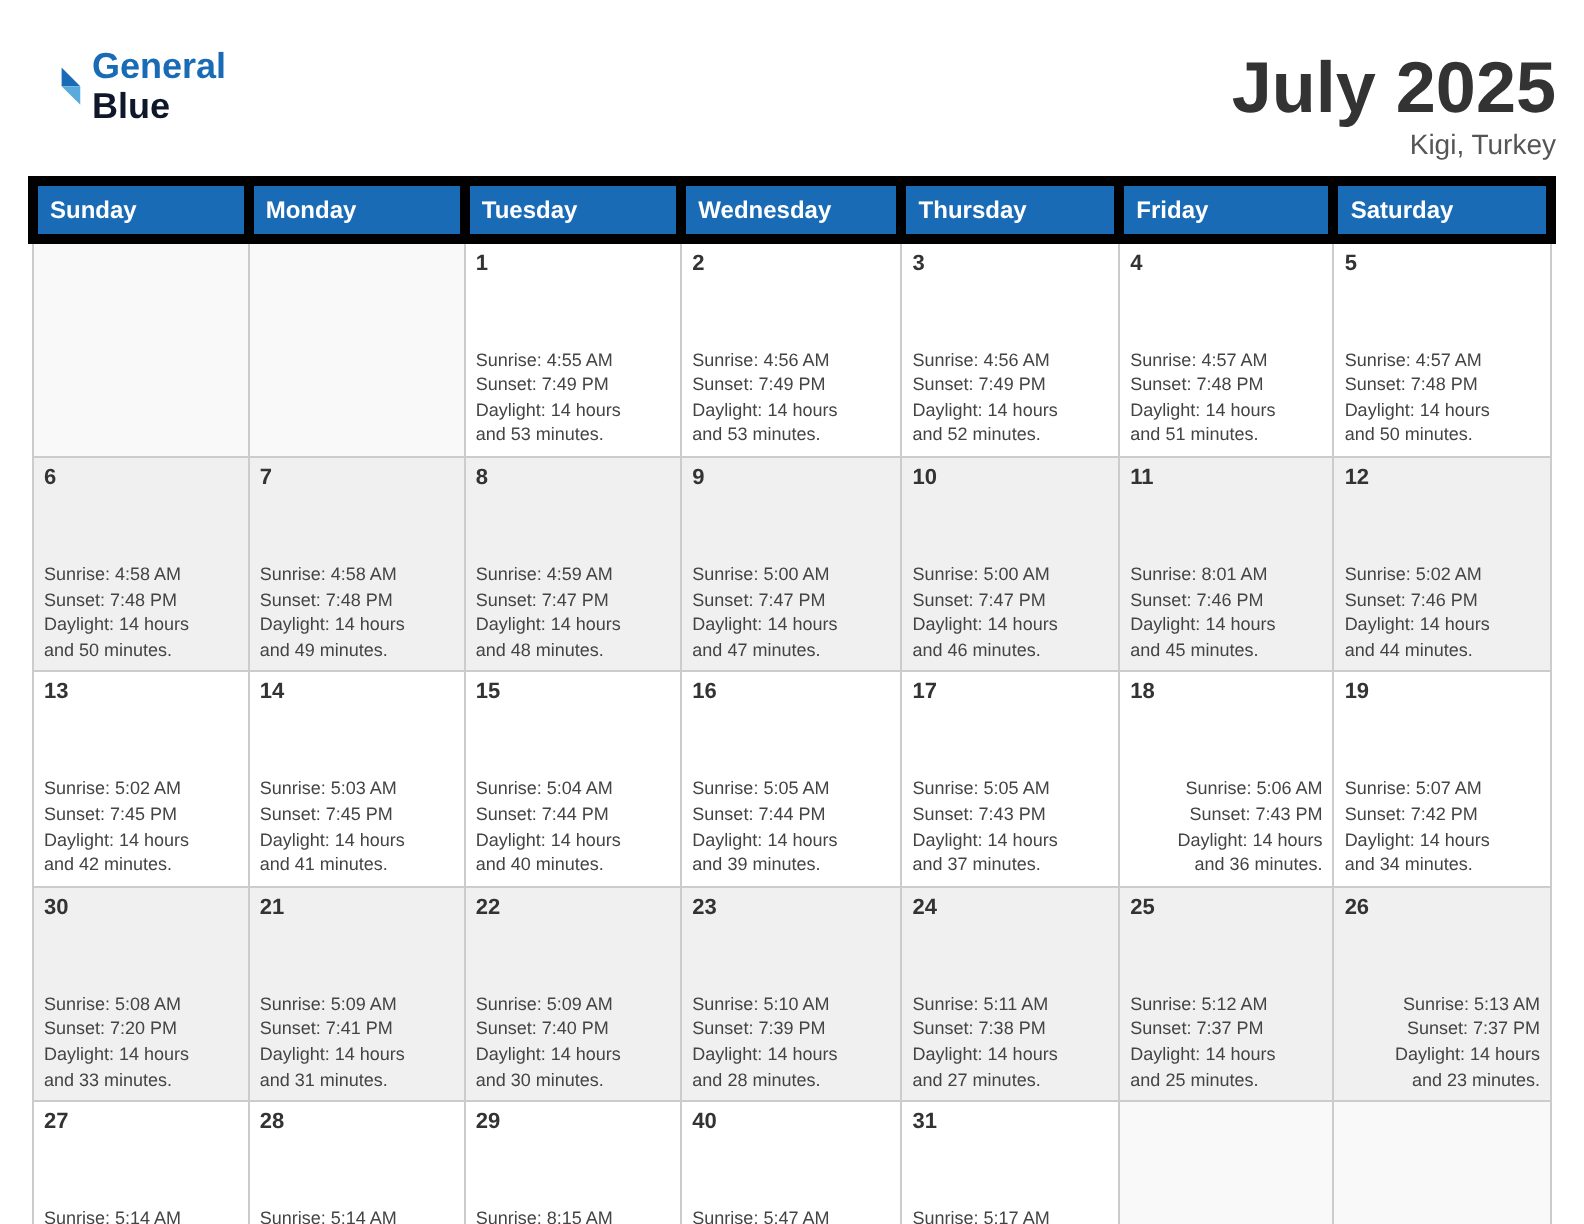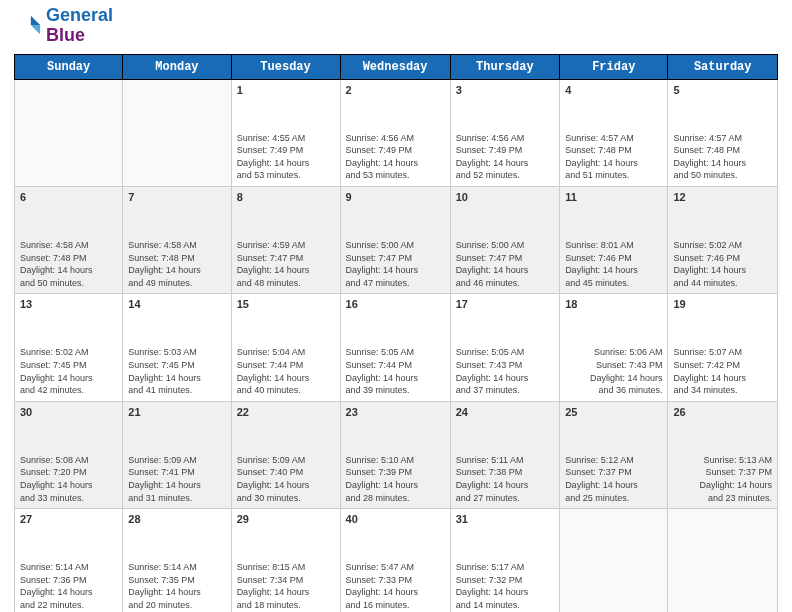--- a/index.html
+++ b/index.html
@@ -6,21 +6,21 @@
     body {
       width: 792px;
       height: 612px;
       font-family: Arial, sans-serif;
       background: #fff;
       overflow: hidden;
     }
     .page {
       width: 792px;
       height: 612px;
-      padding: 6px 14px;
+      padding: 24px 14px;
     }
     .header {
       display: flex;
       justify-content: space-between;
       align-items: flex-start;
       margin-bottom: 8px;
     }
     .logo {
       display: flex;
       align-items: center;
@@ -56,23 +56,22 @@
       width: 100%;
       border-collapse: collapse;
       border: 1px solid #ccc;
     }
     .calendar th {
       background-color: #1a6bb5;
       color: #fff;
       font-size: 12px;
       font-weight: bold;
       padding: 5px 6px;
-      text-align: center;
-      border: 1px solid #000000;
-      font-family: Liberation Mono, monospace;
+      text-align: left;
+      border: 5px solid #000000;
     }
     .calendar td {
       width: 113px;
       vertical-align: top;
       border: 1px solid #ccc;
       padding: 4px 5px;
       font-size: 9.5px;
       color: #333;
       background: #fff;
       height: 82px;
@@ -102,22 +101,26 @@
 
 <div class="page">
   <div class="header">
     <div class="logo">
       <svg class="logo-icon" viewBox="0 0 30 30">
         <polygon points="18,4 28,14 18,14" fill="#1a6bb5"></polygon>
         <polygon points="18,14 28,14 28,24" fill="#5aabdd"></polygon>
       </svg>
       <div class="logo-text">
         <div><span>General</span></div>
-        <div><span style="color:#701a75">Blue</span></div>
+        <div><span style="color:#0f172a">Blue</span></div>
       </div>
+    </div>
+    <div class="title-block">
+      <div class="month-title">July 2025</div>
+      <div class="location">Kigi, Turkey</div>
     </div>
   </div>
 
   <table class="calendar">
     <thead>
       <tr>
         <th>Sunday</th>
         <th>Monday</th>
         <th>Tuesday</th>
         <th>Wednesday</th>

